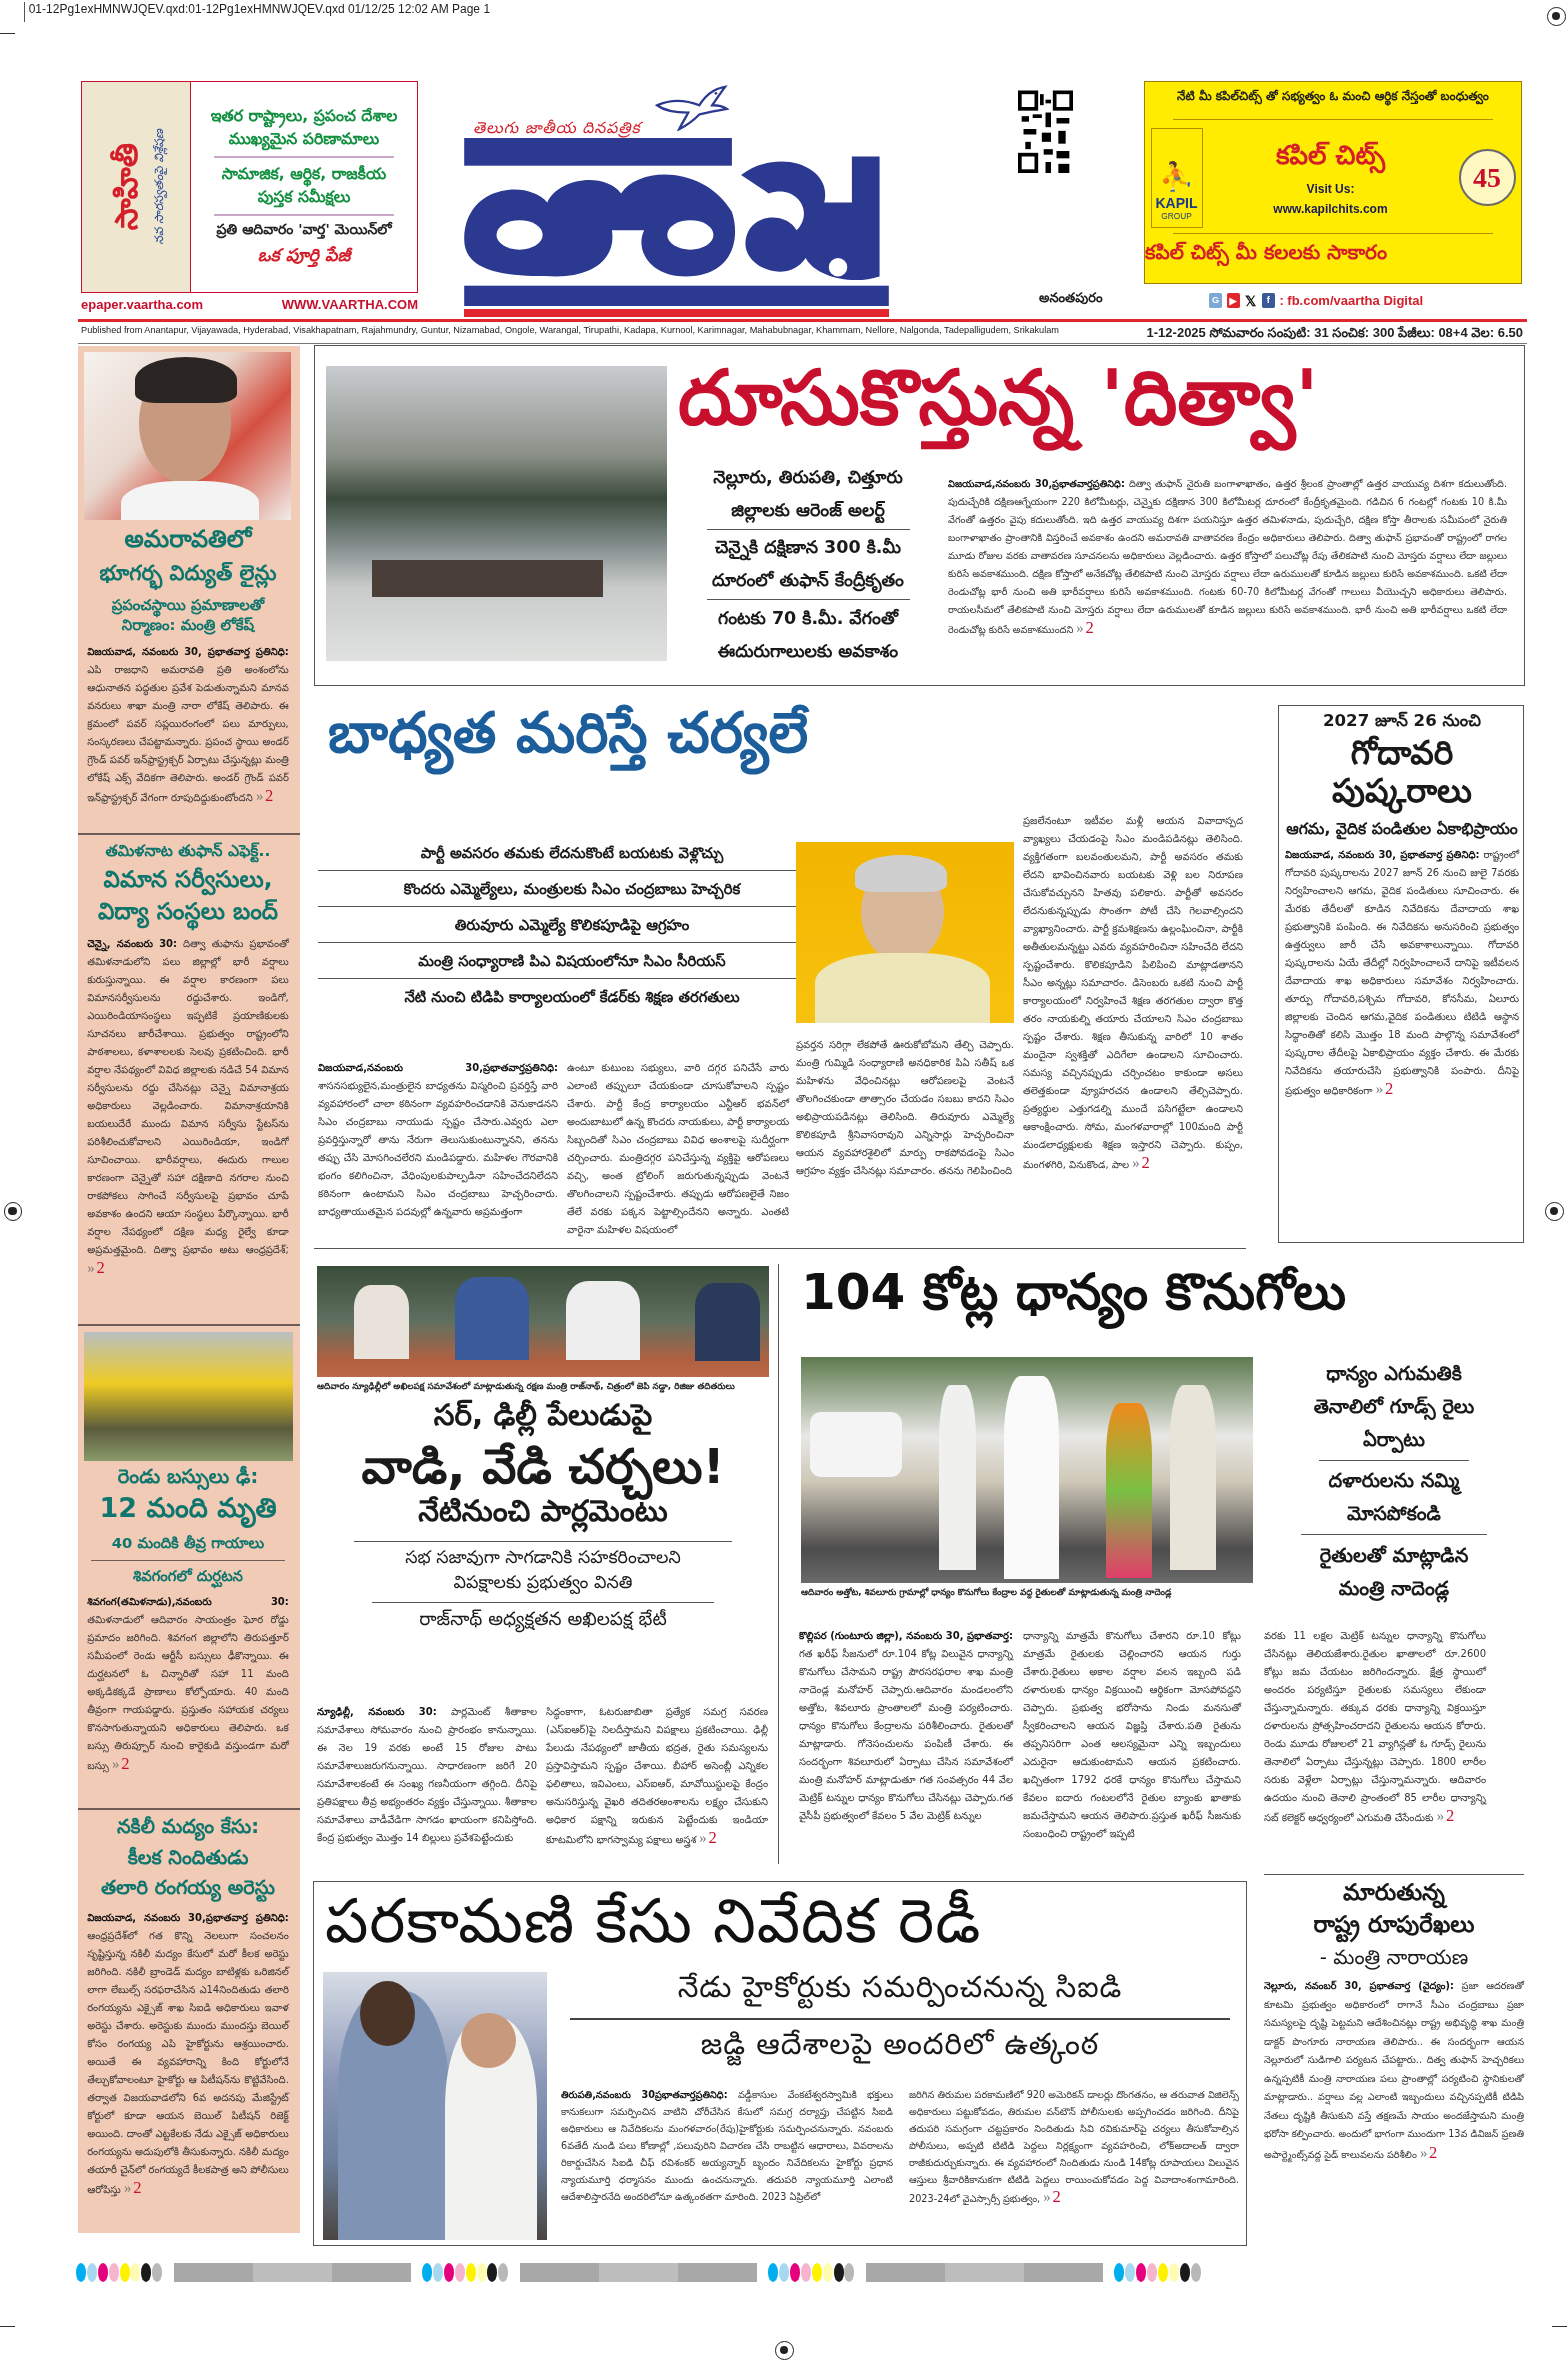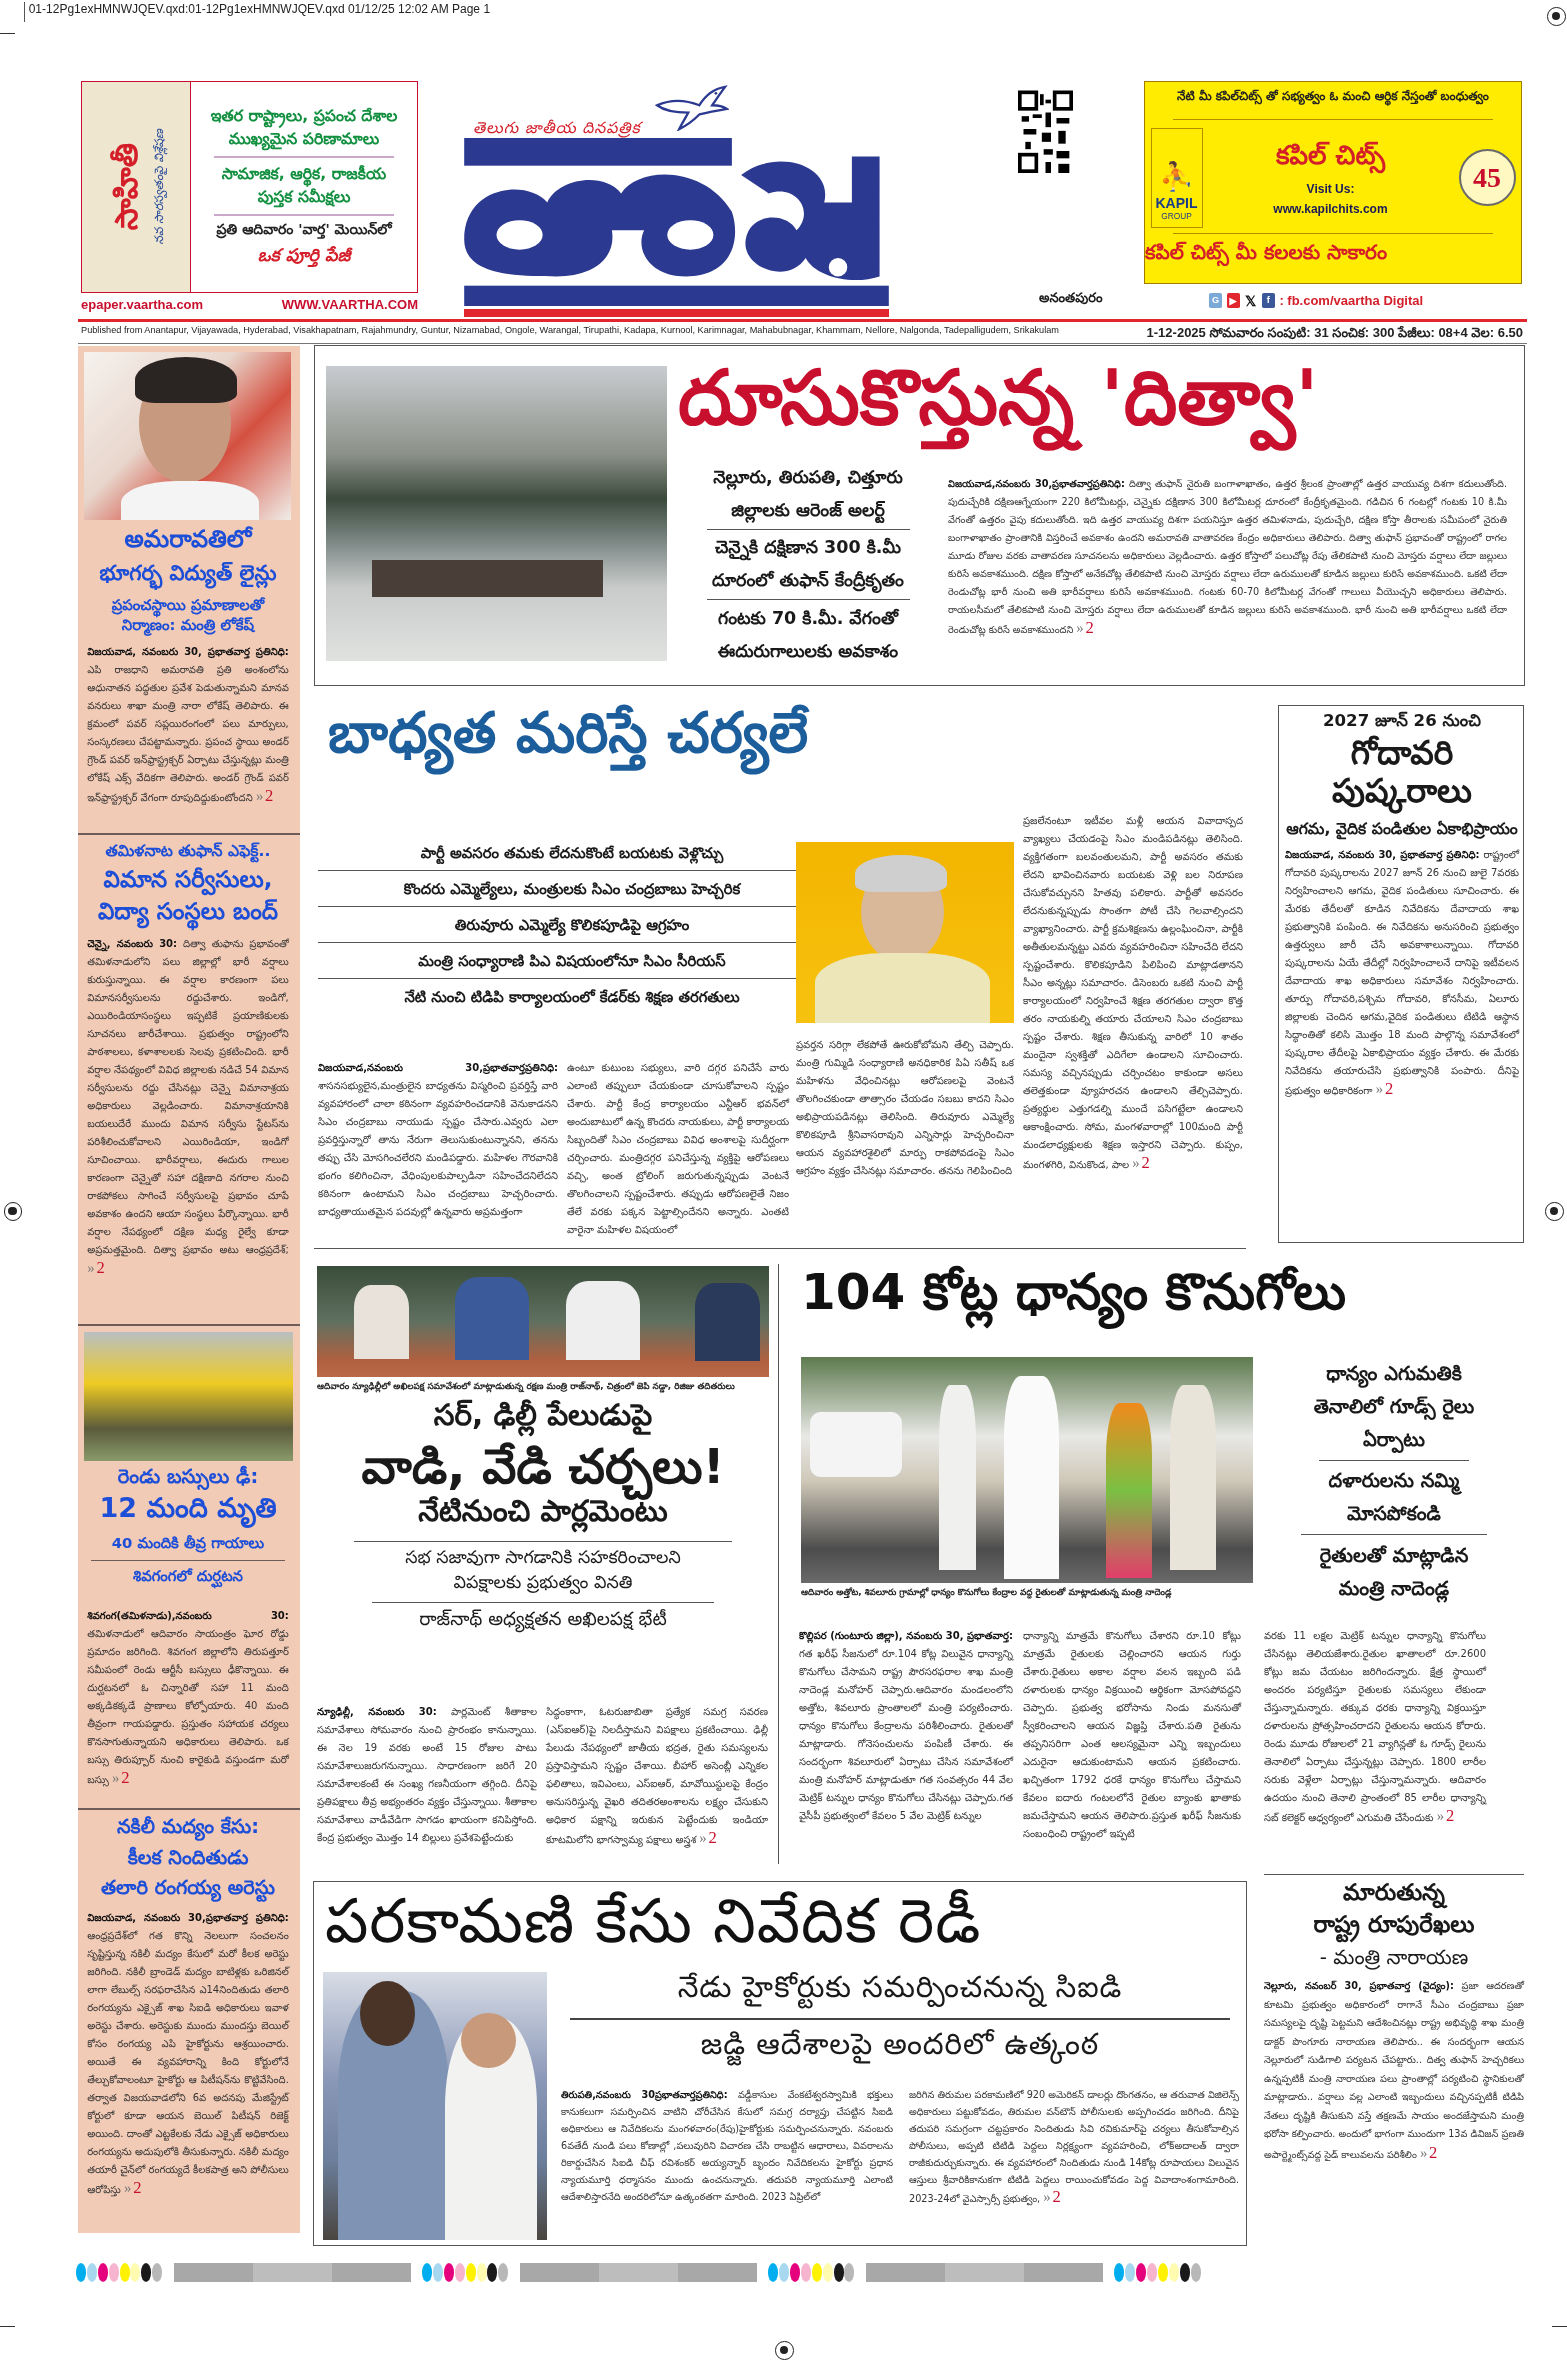--- a/index.html
+++ b/index.html
@@ -48,21 +48,21 @@
   .rule-red { left: 78px; top: 319px; width: 1449px; height: 2.8px; background: #e1262d; }
   .pubbar { left: 81px; top: 325px; width: 1442px; display: flex; justify-content: space-between; font-family: "Liberation Sans", sans-serif; font-size: 9.2px; color: #222; }
   .pubbar .date { font-size: 13px; font-weight: bold; }
   .rule-grey { left: 78px; top: 343px; width: 1449px; height: 0.9px; background: #777; }
 
   
   .sidebar { left: 78px; top: 346px; width: 222px; height: 1887px; background: #f2cbb6; }
   .sb-photo { position: absolute; left: 5.5px; top: 5.5px; width: 207px; height: 168px; background: linear-gradient(135deg,#f6f2ee 0%,#e8d6cc 40%,#d45040 65%,#f0ede8 100%); overflow: hidden; }
   .face { position: absolute; border-radius: 50%; }
   .sb-block { position: absolute; left: 5.5px; width: 209px; text-align: center; }
-  .sb-head { font-weight: bold; color: #1d4ed8; }
+  .sb-head { font-weight: bold; color: #0f766e; }
   .sb-text { font-size: 10px; line-height: 18px; text-align: justify; color: #333; padding: 0 3.7px; }
   .sb-text b { color: #111; }
   .more { color: #c8102e; font-family: "Liberation Serif", serif; font-size: 16.6px; }
   .more::before { content: "»"; color: #777; font-size: 14.8px; margin-right: 1.8px; }
   .sb-divider { position: absolute; left: 0; width: 222px; height: 1.8px; background: #6d5c58; }
 
   
   .photo { position: absolute; overflow: hidden; }
   .storm { background: linear-gradient(180deg,#c9ccd0 0%,#8b9188 30%,#3b4a3c 45%,#7f8a88 60%,#c8cbca 75%,#e0e2e0 100%); }
   .cm-photo { background: linear-gradient(180deg,#f2b500 0%,#f7c20f 100%); }
@@ -222,21 +222,21 @@
   </div>
   <div class="sb-divider" style="top:978px;"></div>
 
   <div class="photo bus-photo" style="left:5.5px;top:986px;width:209px;height:129px;"></div>
   <div class="sb-block" style="top:1119px;">
     <div class="sb-head" style="font-size:19.4px;">రెండు బస్సులు ఢీ:</div>
     <div class="sb-head" style="font-size:27px;">12 మంది మృతి</div>
     <div class="sb-head" style="font-size:14.8px;margin-top:3.7px;">40 మందికి తీవ్ర గాయాలు</div>
     <div style="height:0.9px;background:#6d5c58;margin:5.5px 7.4px;"></div>
     <div class="sb-head" style="font-size:14.8px;">శివగంగలో దుర్ఘటన</div>
-    <div class="sb-text" style="margin-top:19px;">
+    <div class="sb-text" style="margin-top:5px;">
       <b>శివగంగ(తమిళనాడు),నవంబరు 30:</b>
       <span>తమిళనాడులో ఆదివారం సాయంత్రం ఘోర రోడ్డు ప్రమాదం జరిగింది. శివగంగ జిల్లాలోని తిరుపత్తూర్ సమీపంలో రెండు ఆర్టీసీ బస్సులు ఢీకొన్నాయి. ఈ దుర్ఘటనలో ఓ చిన్నారితో సహా 11 మంది అక్కడికక్కడే ప్రాణాలు కోల్పోయారు. 40 మంది తీవ్రంగా గాయపడ్డారు. ప్రస్తుతం సహాయక చర్యలు కొనసాగుతున్నాయని అధికారులు తెలిపారు. ఒక బస్సు తిరుప్పూర్ నుంచి కారైకుడి వస్తుండగా మరో బస్సు</span>
       <span class="more">2</span>
     </div>
   </div>
   <div class="sb-divider" style="top:1462px;"></div>
 
   <div class="sb-block" style="top:1469px;">
     <div class="sb-head" style="font-size:19.4px;">నకిలీ మద్యం కేసు:</div>
     <div class="sb-head" style="font-size:19.4px;margin-top:3.7px;">కీలక నిందితుడు</div>

